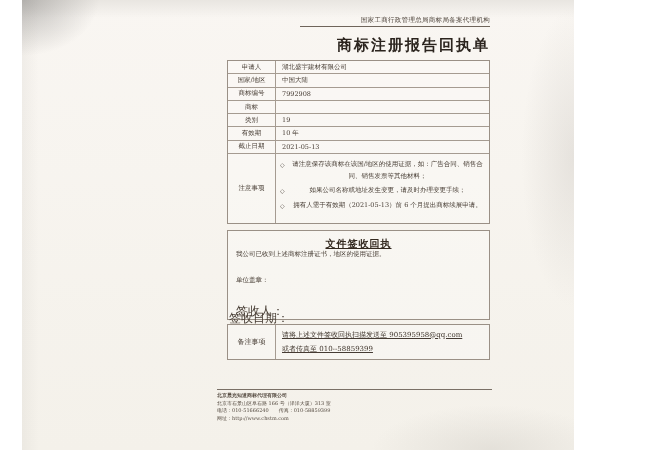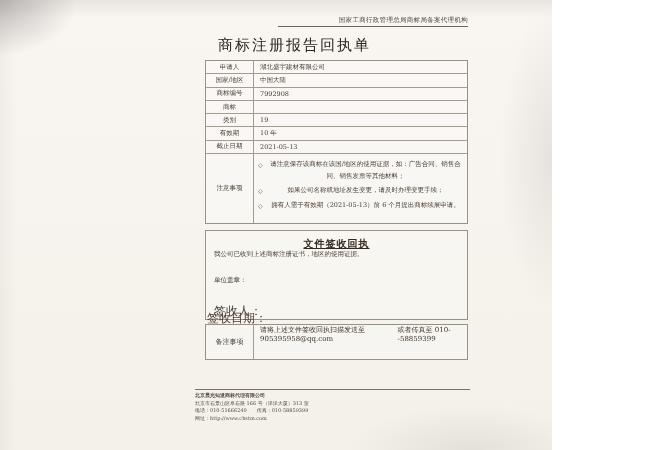--- a/index.html
+++ b/index.html
@@ -10,31 +10,32 @@
     font-family:"DejaVu Serif","Liberation Serif",serif;
     color:#453b33;
     background-color:#f8f5f0;
     background-image:
       radial-gradient(ellipse 110px 80px at 0% 0%, rgba(130,128,126,0.50), rgba(130,128,126,0) 70%),
       radial-gradient(ellipse 70px 200px at 100% 35%, rgba(185,180,174,0.28), rgba(185,180,174,0) 75%),
       radial-gradient(ellipse 160px 60px at 85% 100%, rgba(180,175,168,0.25), rgba(180,175,168,0) 75%),
       linear-gradient(to bottom, rgba(195,192,186,0.30), rgba(195,192,186,0) 4%),
       linear-gradient(to right, rgba(200,196,190,0.18), rgba(200,196,190,0) 3%),
       linear-gradient(#f9f6f2,#f4f1ea);
+    margin-left: 22px;
   }
   .content{position:absolute;left:205px;top:0;width:263px;}
 
   
   .agency-wrap{position:absolute;top:16px;left:0;width:263px;}
   .agency-text{display:block;text-align:right;font-size:6.5px;line-height:9px;color:#4d433a;letter-spacing:.3px;}
   .agency-rule{width:190px;margin-left:auto;border-bottom:1px solid #6e645a;margin-top:1px;}
 
   
-  .doc-title{position:absolute;top:36px;left:13px;width:263px;text-align:left;
-    font-size:15px;font-weight:normal;letter-spacing:2px;color:#2b241e;}
+  .doc-title{position:absolute;top:36px;left:0;width:263px;text-align:right;
+    font-size:15px;font-weight:bold;letter-spacing:2px;color:#2b241e;}
 
   
   .itable{position:absolute;top:60px;left:0;width:263px;border:1px solid #9a9086;box-sizing:border-box;background:rgba(255,255,255,0.25);}
   .trow{display:flex;border-bottom:1px solid #a59b91;box-sizing:border-box;}
   .trow:last-child{border-bottom:none;}
   .tl{width:48px;flex:0 0 48px;border-right:1px solid #a59b91;display:flex;align-items:center;justify-content:center;
       font-size:6.5px;color:#473d34;box-sizing:border-box;text-align:right;}
   .tv{flex:1;display:flex;align-items:center;padding-left:6px;font-size:6.5px;color:#473d34;box-sizing:border-box;}
   .trow.std{height:13.3px;}
   .trow.notes{height:69px;}
@@ -47,21 +48,21 @@
   .rbox{position:absolute;top:230px;left:0;width:263px;height:90px;border:1px solid #9a9086;box-sizing:border-box;background:rgba(255,255,255,0.25);}
   .rtitle{position:absolute;top:6px;left:0;width:100%;text-align:center;font-size:10px;font-weight:bold;letter-spacing:1px;color:#33291f;text-decoration:underline;}
   .rstatement{position:absolute;top:19px;left:8px;font-size:6.5px;color:#473d34;}
   .rseal{position:absolute;top:45px;left:8px;font-size:6.5px;color:#473d34;}
   .rsigner{position:absolute;top:72px;left:8px;font-size:12px;color:#473d34;}
   .rdate{position:absolute;top:79px;left:1px;font-size:12px;color:#473d34;}
 
   
   .remarks{position:absolute;top:324px;left:0;width:263px;height:36px;border:1px solid #9a9086;box-sizing:border-box;display:flex;background:rgba(255,255,255,0.25);}
   .remarks .tl{font-size:7px;}
-  .remarks-body{flex:1;display:flex;flex-direction:row;justify-content:space-evenly;padding-left:6px;box-sizing:border-box;}
+  .remarks-body{flex:1;display:flex;flex-direction:column;justify-content:space-evenly;padding-left:6px;box-sizing:border-box;text-decoration:underline;}
   .remarks-line{font-size:7px;color:#3f352c;}
 
   
   .footer{position:absolute;top:389px;left:195px;width:275px;border-top:1px solid #7a7066;padding-top:2px;}
   .fline{font-size:5px;line-height:7.5px;color:#564c42;white-space:pre;}
   .fline.company{font-weight:bold;}
 </style>
 </head>
 <body>
 

